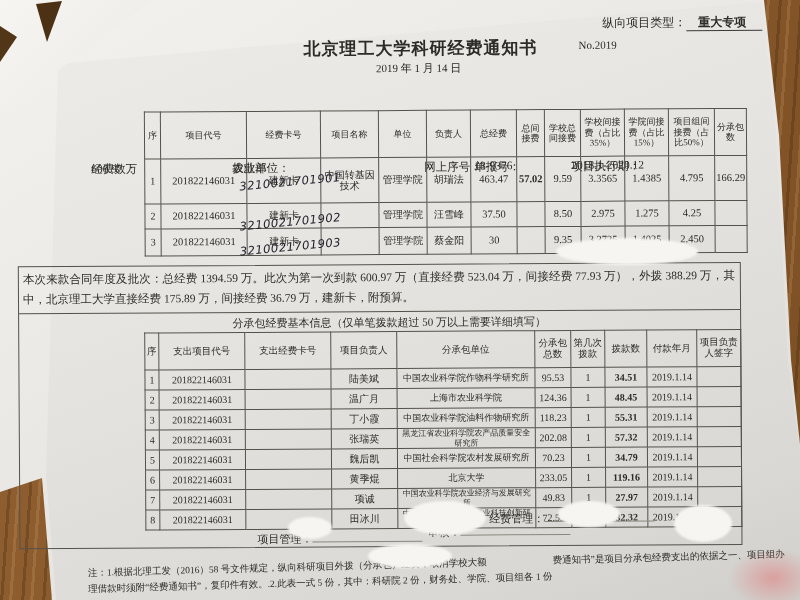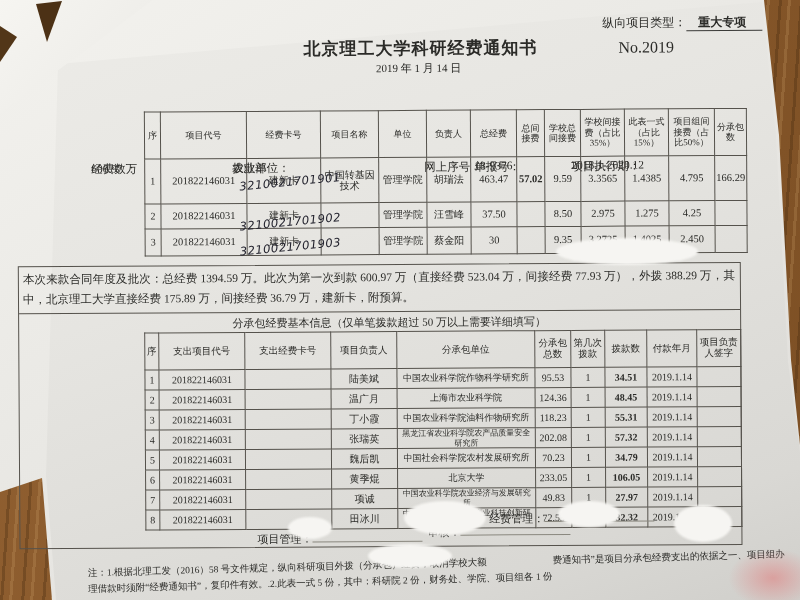--- a/index.html
+++ b/index.html
@@ -36,21 +36,21 @@
     clip-path:polygon(36px 4px,62px 1px,47px 42px);
     background:#4c3115;}
   .wedge2{left:0;top:0;width:30px;height:70px;
     clip-path:polygon(0 26px,17px 37px,0 62px);
     background:#523618;}
   
   .doc{left:0;top:0;width:800px;height:600px;transform:rotate(-0.35deg);transform-origin:400px 300px;}
   .proj-type{left:556px;top:16px;font-size:12px;white-space:nowrap;margin-left:48px;}
   .proj-type .val{border-bottom:1px solid #3a3a38;padding:0 16px 1px 12px;font-weight:600;}
   .title{left:272px;top:37px;width:300px;text-align:center;font-size:17px;font-weight:700;letter-spacing:1px;white-space:nowrap;}
-  .doc-no{left:620px;top:40px;font-size:16px;}
+  .doc-no{left:580px;top:40px;font-size:11px;}
   .date{left:320px;top:61px;width:200px;text-align:center;font-size:11px;}
   .info-row span{position:absolute;top:80px;font-size:11.5px;white-space:nowrap;}
   .i1{left:92px;} .i2{left:233px;} .i3{left:425px;} .i4{left:475px;} .i5{left:572px;}
   table{border-collapse:collapse;table-layout:fixed;}
   td,th{border:1px solid #55524c;font-weight:400;padding:0 1px;text-align:center;overflow:visible;
         font-size:10px;line-height:1.15;}
   .t1{left:145px;top:110px;width:596px;}
   .t1 th{font-size:9px;height:46px;}
   .t1 td{font-size:10px;}
   .t1 .num{font-family:"Liberation Serif",serif;font-size:10.5px;}
@@ -150,21 +150,21 @@
       <th>序</th>
       <th>项目代号</th>
       <th>经费卡号</th>
       <th>项目名称</th>
       <th>单位</th>
       <th>负责人</th>
       <th>总经费</th>
       <th>总间接费</th>
       <th>学校总间接费</th>
       <th>学校间接费（占比35%）</th>
-      <th>此表一式（占比15%）</th>
+      <th>学院间接费（占比15%）</th>
       <th>项目组间接费（占比50%）</th>
       <th>分承包数</th>
     </tr>
     <tr class="r1">
       <td>1</td>
       <td class="num">201822146031</td>
       <td class="cardcell"><span>建新卡</span><span class="hand">3210021701901</span></td>
       <td>中国转基因技术</td>
       <td>管理学院</td>
       <td>胡瑞法</td>
@@ -301,21 +301,21 @@
         <td></td>
       </tr>
       <tr>
         <td>6</td>
         <td class="num">201822146031</td>
         <td></td>
         <td>黄季焜</td>
         <td class="unit-m">北京大学</td>
         <td class="num">233.05</td>
         <td class="num">1</td>
-        <td class="num bold">106.05</td>
+        <td class="num bold">119.16</td>
         <td class="num">2019.1.14</td>
         <td></td>
       </tr>
       <tr>
         <td>7</td>
         <td class="num">201822146031</td>
         <td></td>
         <td>项诚</td>
         <td class="unit-s">中国农业科学院农业经济与发展研究所</td>
         <td class="num">49.83</td>

